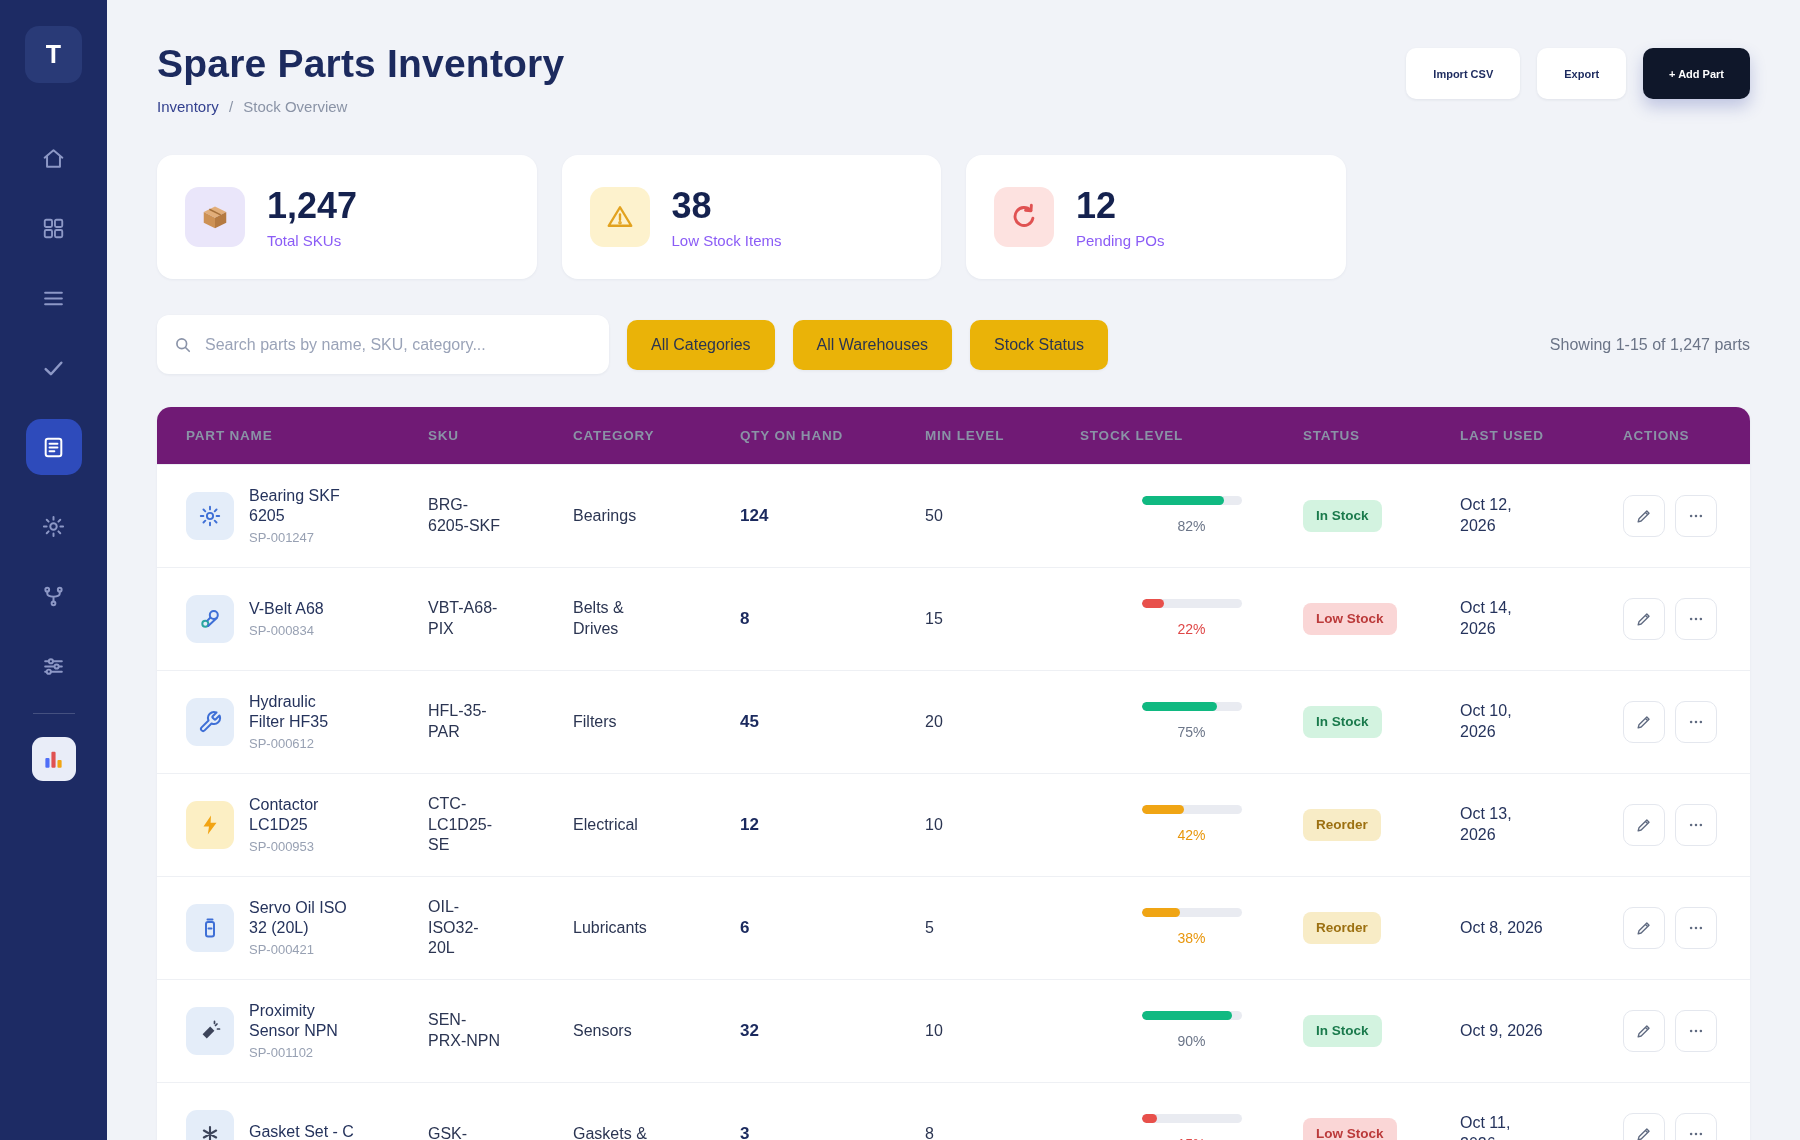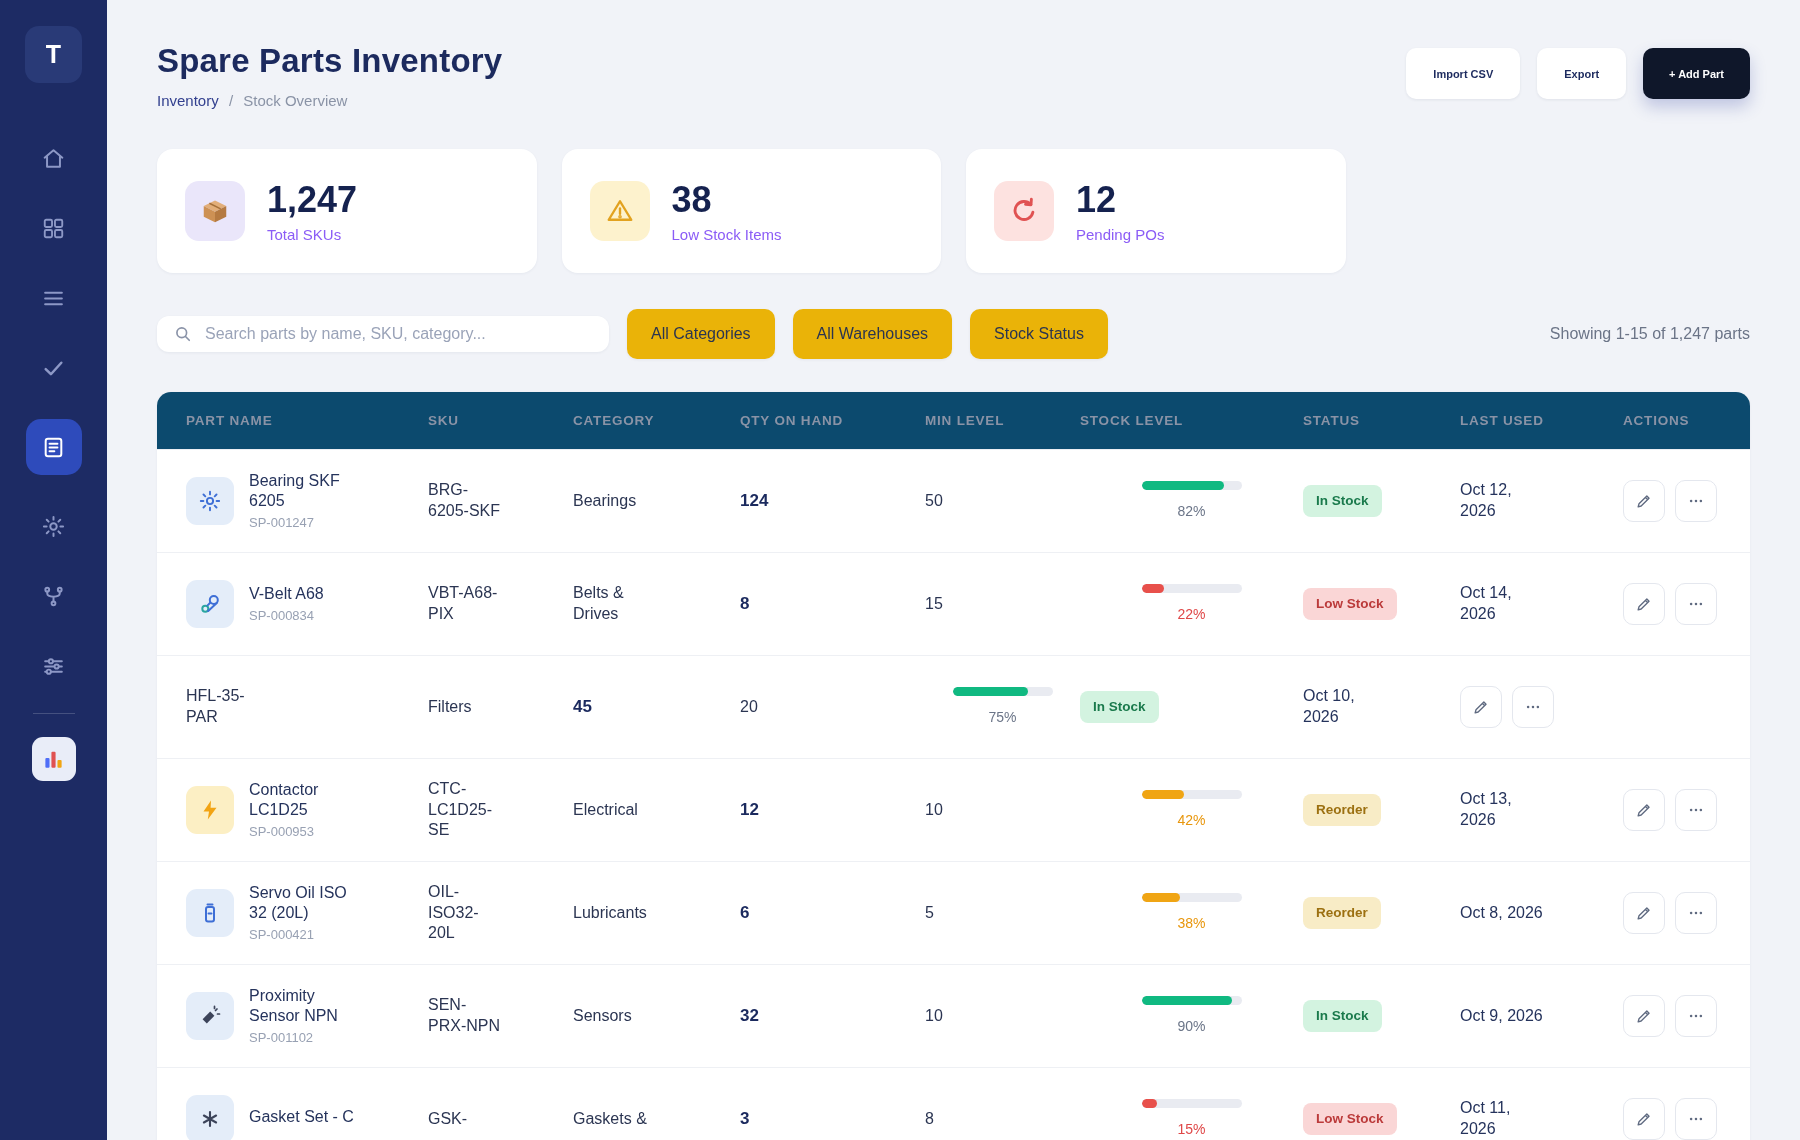--- a/index.html
+++ b/index.html
@@ -17,50 +17,50 @@
   .nav-item{width:44px;height:44px;margin:13px 0;display:flex;align-items:center;justify-content:center;background:none;border:none;padding:0;color:#8d98c6;cursor:pointer;border-radius:12px;}
   .nav-item .nicon,.nav-item .nicon svg{width:25px;height:25px;display:block;}
   .nav-item.active{width:56px;height:56px;border-radius:15px;background:#2e4bbb;color:#ffffff;margin:16px 0;}
   .nav-divider{width:42px;height:1px;background:rgba(255,255,255,0.18);margin:12px 0 10px;}
   .nav-item.tile-light{background:#e9edf8;width:44px;height:44px;border-radius:11px;}
 
   
   .main{flex:1;padding:42px 50px 0;min-width:0;}
 
   .header-row{display:flex;justify-content:space-between;align-items:flex-start;}
-  .page-title{margin:0;font-size:33px;font-weight:bold;color:#1c2a5e;letter-spacing:.2px;}
+  .page-title{margin:0;font-size:39px;font-weight:bold;color:#1c2a5e;letter-spacing:.2px;}
   .breadcrumb{margin-top:12px;font-size:15px;color:#8a93a6;}
   .bc-link{color:#33408f;cursor:pointer;}
   .bc-sep{margin:0 6px;}
   .header-actions{display:flex;gap:17px;margin-top:6px;}
   .btn{height:51px;border-radius:10px;border:none;font-family:inherit;font-size:11px;font-weight:bold;cursor:pointer;}
   .btn.ghost{background:#fff;color:#1c2a5e;padding:0 27px;box-shadow:0 1px 3px rgba(23,32,70,.08);}
   .btn.primary{background:#0f172a;color:#fff;padding:0 26px;box-shadow:0 8px 16px rgba(46,63,158,.25);}
 
   
   .stats{display:grid;grid-template-columns:repeat(4,1fr);gap:25px;margin-top:40px;}
   .card{background:#fff;border-radius:16px;height:124px;display:flex;align-items:center;gap:22px;padding:0 28px;box-shadow:0 1px 3px rgba(23,32,70,.05);}
   .stat-icon{width:60px;height:60px;border-radius:14px;display:flex;align-items:center;justify-content:center;flex-shrink:0;}
   .stat-icon svg{width:30px;height:30px;display:block;}
   .stat-value{font-size:36px;font-weight:bold;color:#15224f;}
   .stat-label{font-size:15px;color:#8b5cf6;margin-top:5px;}
 
   
   .filter-row{display:flex;align-items:center;gap:18px;margin-top:36px;}
-  .search{width:420px;height:36px;background:#fff;border-radius:12px;display:flex;align-items:center;padding:0 16px;gap:10px;box-shadow:0 1px 3px rgba(23,32,70,.06);}
+  .search{width:420px;height:59px;background:#fff;border-radius:12px;display:flex;align-items:center;padding:0 16px;gap:10px;box-shadow:0 1px 3px rgba(23,32,70,.06);}
   .search .sicon,.search .sicon svg{width:20px;height:20px;display:block;color:#8a93a8;}
   .search input{border:none;outline:none;flex:1;font-size:16px;font-family:inherit;color:#2b3550;background:transparent;}
   .search input::placeholder{color:#9aa3b8;}
   .chip{height:50px;padding:0 24px;background:#eab308;border:none;border-radius:10px;font-size:16px;font-family:inherit;color:#2b3550;box-shadow:0 1px 3px rgba(23,32,70,.06);cursor:pointer;}
   .showing{margin-left:auto;font-size:16px;color:#6b7487;}
 
   
   .table-card{margin-top:33px;background:#fff;border-radius:14px 14px 0 0;box-shadow:0 1px 3px rgba(23,32,70,.05);overflow:hidden;}
   .thead,.trow{display:grid;grid-template-columns:242px 145px 167px 185px 155px 223px 157px 163px 1fr;align-items:center;padding:0 29px;}
-  .thead{height:57px;background:#0c4a6e;border-bottom:1px solid #eceef3;}
+  .thead{height:57px;background:#701a75;border-bottom:1px solid #eceef3;}
   .th{font-size:13.5px;font-weight:bold;color:#8a93a6;letter-spacing:.8px;}
   .trow{height:102px;border-bottom:1px solid #eef0f4;background:#fff;}
   .cell{font-size:16px;color:#2b3552;line-height:1.3;}
   .part{display:flex;align-items:center;gap:15px;padding-right:12px;}
   .ptile{width:48px;height:48px;border-radius:11px;background:#e4edf9;display:flex;align-items:center;justify-content:center;flex-shrink:0;}
   .ptile svg{width:24px;height:24px;display:block;}
   .pname{font-size:16px;color:#25335c;line-height:1.25;max-width:106px;}
   .pcode{font-size:13px;color:#98a1b3;margin-top:4px;}
   .sku{display:inline-block;max-width:76px;}
   .cat{display:inline-block;max-width:96px;}
@@ -345,20 +345,31 @@
                   <svg viewBox="0 0 24 24" fill="currentColor">
                     <circle cx="5.5" cy="12" r="1.7"></circle>
                     <circle cx="12" cy="12" r="1.7"></circle>
                     <circle cx="18.5" cy="12" r="1.7"></circle>
                   </svg>
                 </span>
               </button>
             </div>
           </div>
           <div class="trow">
+            <div class="cell part">
+              <span class="ptile" style="background:#e4edf9;color:#3e6fd6">
+                <svg viewBox="0 0 24 24" fill="none" stroke="currentColor" stroke-width="2" stroke-linecap="round" stroke-linejoin="round">
+                  <path d="M14.7 6.3a1 1 0 0 0 0 1.4l1.6 1.6a1 1 0 0 0 1.4 0l3.77-3.77a6 6 0 0 1-7.94 7.94l-6.91 6.91a2.12 2.12 0 0 1-3-3l6.91-6.91a6 6 0 0 1 7.94-7.94l-3.76 3.76z"></path>
+                </svg>
+              </span>
+              <div class="pinfo">
+                <div class="pname">Hydraulic Filter HF35</div>
+                <div class="pcode">SP-000612</div>
+              </div>
+            </div>
             <div class="cell"><span class="sku">HFL-35-PAR</span></div>
             <div class="cell"><span class="cat">Filters</span></div>
             <div class="cell qty">45</div>
             <div class="cell">20</div>
             <div class="cell stockcell">
               <span class="bar">
                 <span class="fill ok" style="width:75%"></span>
               </span>
               <span class="pct ok">75%</span>
             </div>

